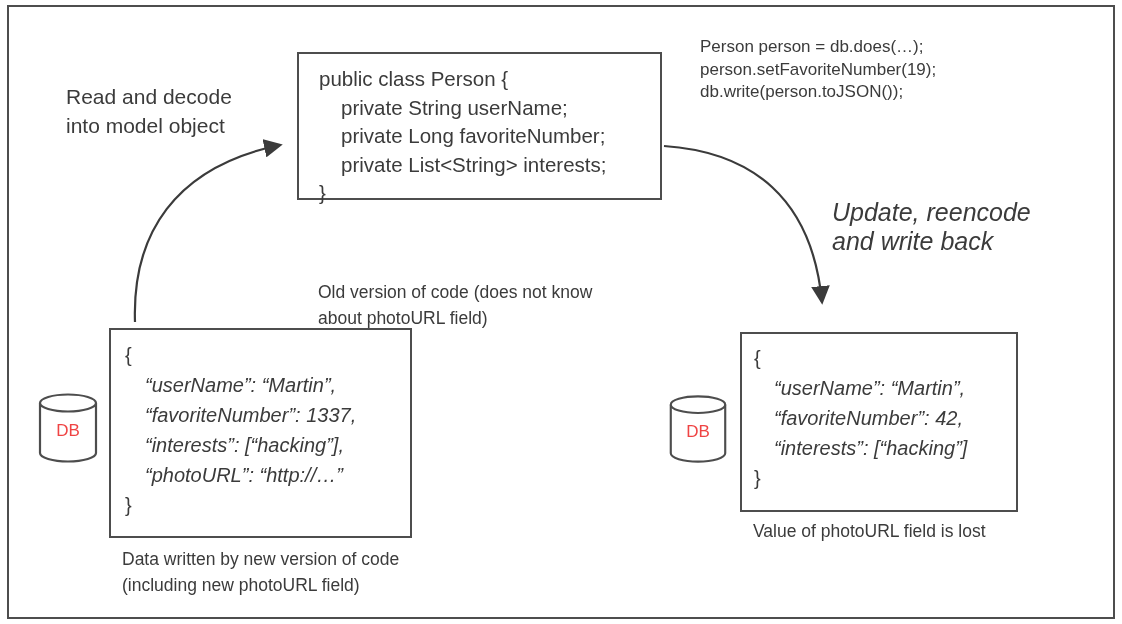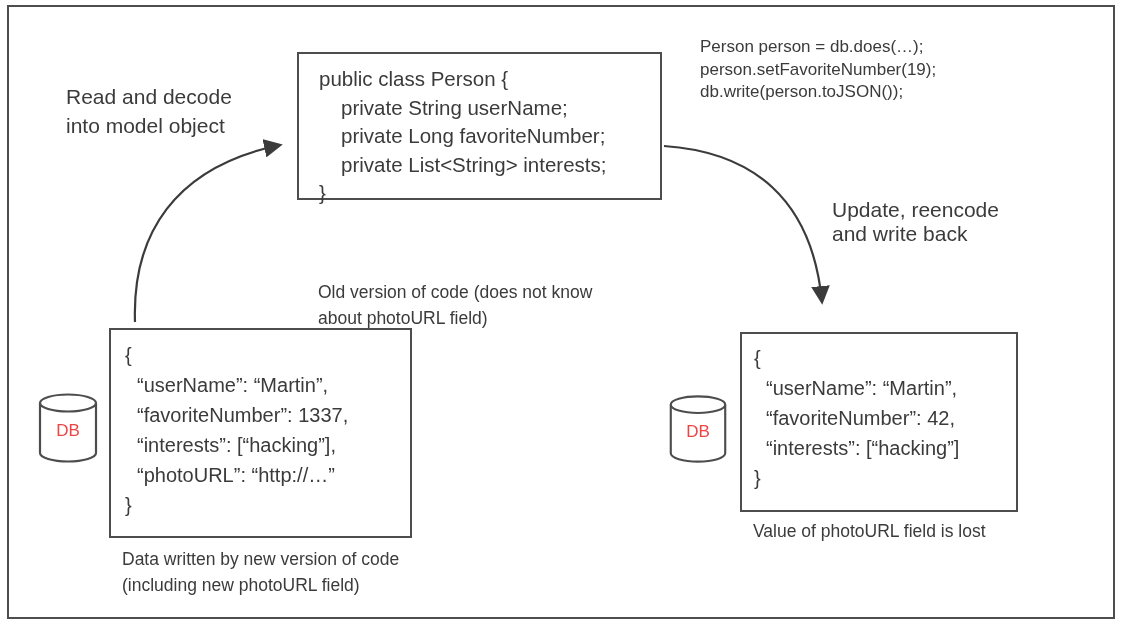--- a/index.html
+++ b/index.html
@@ -20,21 +20,21 @@
   }
   .preline { white-space: pre-line; }
 
   
   .label-read {
     position: absolute; left: 66px; top: 82px;
     font-size: 21px; line-height: 29px;
   }
   .label-update {
     position: absolute; left: 832px; top: 198px;
-    font-size: 21px; line-height: 24px;
+    font-size: 25px; line-height: 29px; font-style: italic;
   }
 
   
   .code-box {
     position: absolute; left: 297px; top: 28px;
     width: 365px; height: 148px;
     border: 2px solid #4d4d4d; background:#ffffff;
     box-sizing: border-box;
     padding: 11px 0 0 20px;
     font-size: 20.5px; line-height: 28.5px; margin-top: 24px;
@@ -53,21 +53,21 @@
 
   
   .json-box {
     position: absolute;
     border: 2px solid #4d4d4d; background:#ffffff;
     box-sizing: border-box;
     font-size: 20px; line-height: 30px;
   }
   .json-box.left  { left: 109px; top: 328px; width: 303px; height: 210px; padding: 10px 0 0 14px; }
   .json-box.right { left: 740px; top: 332px; width: 278px; height: 180px; padding: 9px 0 0 12px; }
-  .json-line.indent { margin-left: 12px; }
+  .json-line.indent { margin-left: 20px; font-style: italic; }
 
   .caption-left {
     position: absolute; left: 122px; top: 546px;
     font-size: 17.5px; line-height: 26px;
   }
   .caption-right {
     position: absolute; left: 753px; top: 518px;
     font-size: 17.5px; line-height: 26px;
   }
 

